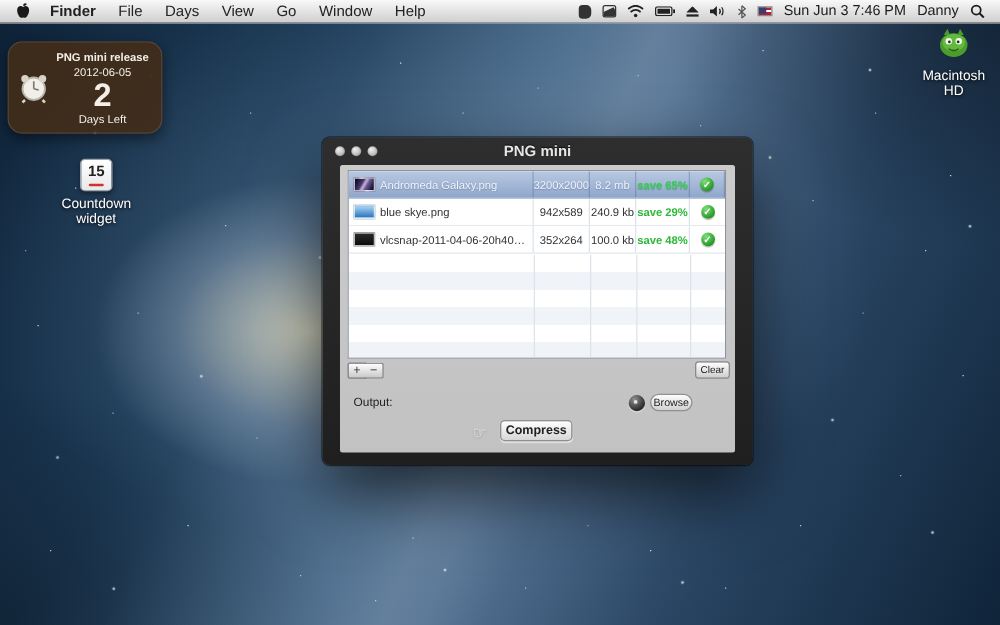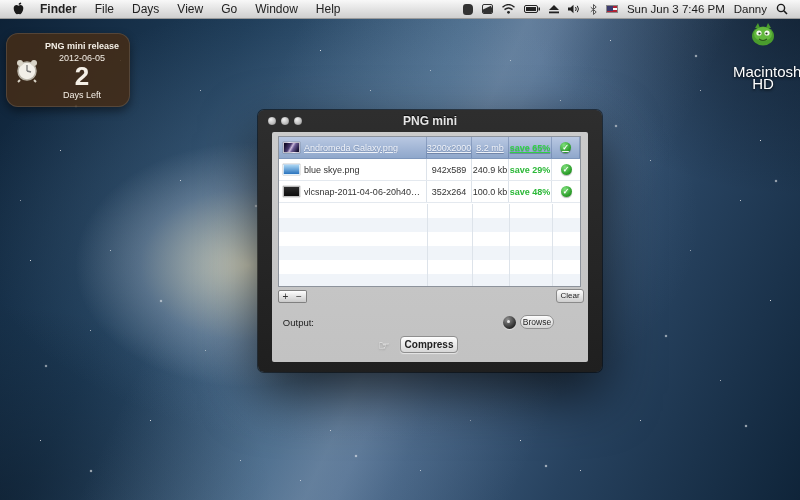--- a/index.html
+++ b/index.html
@@ -68,21 +68,21 @@
   .cw-title { font-size:9px; font-weight:bold; margin-top:1px; }
   .cw-date { font-size:9px; margin-top:2px; }
   .cw-days { font-size:26px; font-weight:bold; line-height:26px; }
   .cw-dayslabel { font-size:9px; margin-top:1px; }
 
   .calendar-widget { position:absolute; left:42px; top:127px; width:70px; text-align:center; }
   .cal-icon { width:26px; height:26px; margin:0 auto; background:linear-gradient(#ffffff,#e9e9e9); border-radius:4px;
     border:1px solid #9aa2ac; box-shadow:0 2px 4px rgba(0,0,0,.4); position:relative; }
   .cal-day { font-size:12px; font-weight:bold; color:#222; line-height:18px; }
   .cal-strip { position:absolute; bottom:3px; left:6px; right:6px; height:2px; background:#c33; border-radius:1px; }
-  .desk-label { color:#fff; font-size:15px; text-shadow:0 1px 3px rgba(0,0,0,.95); margin-top:16px; line-height:12px; }
+  .desk-label { color:#fff; font-size:11px; text-shadow:0 1px 3px rgba(0,0,0,.95); margin-top:4px; line-height:12px; }
 
   .hd-icon-wrap { position:absolute; left:733px; top:22px; width:60px; text-align:center; }
   .mp3-icon-wrap { position:absolute; left:728px; top:76px; width:70px; text-align:center; }
   .speaker-icon { width:26px; height:26px; margin:0 auto; border-radius:50%;
     background:radial-gradient(circle at 38% 32%, #e8e8e8, #8a8a8a 40%, #2a2a2a 75%);
     box-shadow:inset 0 0 0 2px rgba(255,255,255,.25), 0 2px 5px rgba(0,0,0,.5); position:relative; }
   .speaker-icon::after { content:""; position:absolute; left:9px; top:9px; width:8px; height:8px; border-radius:50%;
     background:radial-gradient(circle at 40% 35%, #777, #111); }
 
   
@@ -98,21 +98,21 @@
   .tl { width:8px; height:8px; border-radius:50%; background:radial-gradient(circle at 35% 30%, #f0f0f0, #b5b5b5 70%); box-shadow:inset 0 0 1px rgba(0,0,0,.6); }
 
   .content { position:absolute; left:14px; right:14px; top:22px; bottom:10px;
     background:linear-gradient(#cbcbcb,#c2c2c2); border-radius:2px; }
 
   .table { position:absolute; left:6px; top:4px; width:303px; height:151px;
     background:#fff; border:1px solid #8d939c; overflow:hidden; }
   .trow { display:flex; height:22px; align-items:center; border-bottom:1px solid #e4e9ef; background:#fff; font-size:9px; color:#333; }
   .trow.selected { background:linear-gradient(#b9c8e2, #8fa7cb); border-bottom:1px solid #7e96bb; color:#f0f3f9; text-shadow:0 1px 1px rgba(40,60,100,.35); }
   .cell { height:100%; display:flex; align-items:center; border-right:1px solid #dde3ea; overflow:hidden; }
-  .trow.selected .cell { border-right:1px solid rgba(70,95,140,.35);text-decoration:underline; }
+  .trow.selected .cell { border-right:1px solid rgba(70,95,140,.35); }
   .c-name { flex:0 0 148px; padding-left:4px; gap:4px; }
   .c-dims { flex:0 0 45px; justify-content:center; }
   .c-size { flex:0 0 37px; justify-content:center; }
   .c-save { flex:0 0 43px; justify-content:center; font-weight:bold; color:#2cb838; }
   .trow.selected .c-save { color:#2fd244; }
   .c-check { flex:0 0 28px; justify-content:center; border-right:none; }
   .fname { white-space:nowrap; overflow:hidden; text-overflow:ellipsis; }
   .thumb { width:17px; height:11px; flex:0 0 17px; border:1px solid rgba(255,255,255,.7); box-shadow:0 0 1px rgba(0,0,0,.6); }
   .thumb.galaxy { background:linear-gradient(120deg, #130c28 10%, #4a3a70 38%, #cbb9da 50%, #6a5a92 62%, #1a1336 90%); }
   .thumb.sky { background:linear-gradient(180deg, #a8d4f2, #2a73bd); }
@@ -164,20 +164,27 @@
       <line x1="20" y1="23" x2="22" y2="25" stroke="#d8d3c6" stroke-width="2"></line>
     </svg>
     <div class="cw-text">
       <div class="cw-title">PNG mini release</div>
       <div class="cw-date">2012-06-05</div>
       <div class="cw-days">2</div>
       <div class="cw-dayslabel">Days Left</div>
     </div>
   </div>
 
+  <div class="calendar-widget">
+    <div class="cal-icon">
+      <div class="cal-day">15</div>
+      <div class="cal-strip"></div>
+    </div>
+    <div class="desk-label">Countdown widget</div>
+  </div>
 
   <div class="hd-icon-wrap">
     <svg width="28" height="24" viewBox="0 0 28 24">
       <ellipse cx="14" cy="14" rx="11" ry="9.5" fill="#4a9c2d"></ellipse>
       <ellipse cx="14" cy="12" rx="9" ry="7" fill="#63b93e"></ellipse>
       <path d="M6 6 L9 1 L11 6 Z" fill="#4a9c2d"></path>
         <path d="M22 6 L19 1 L17 6 Z" fill="#4a9c2d"></path>
       <circle cx="10" cy="11" r="2.6" fill="#f4f9ef"></circle>
         <circle cx="18" cy="11" r="2.6" fill="#f4f9ef"></circle>
       <circle cx="10.5" cy="11.5" r="1.1" fill="#203318"></circle>

